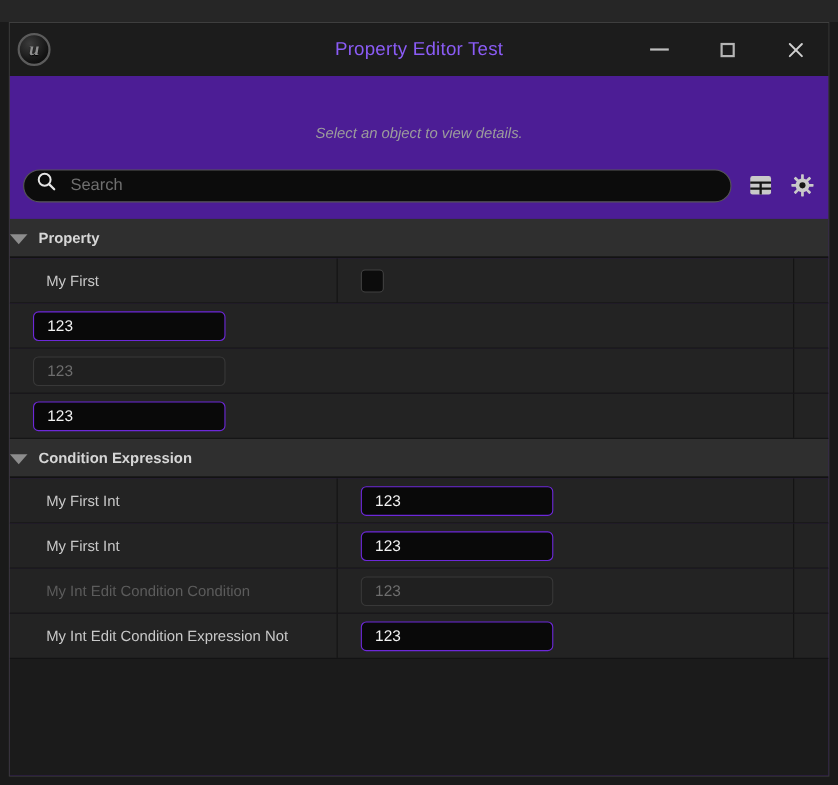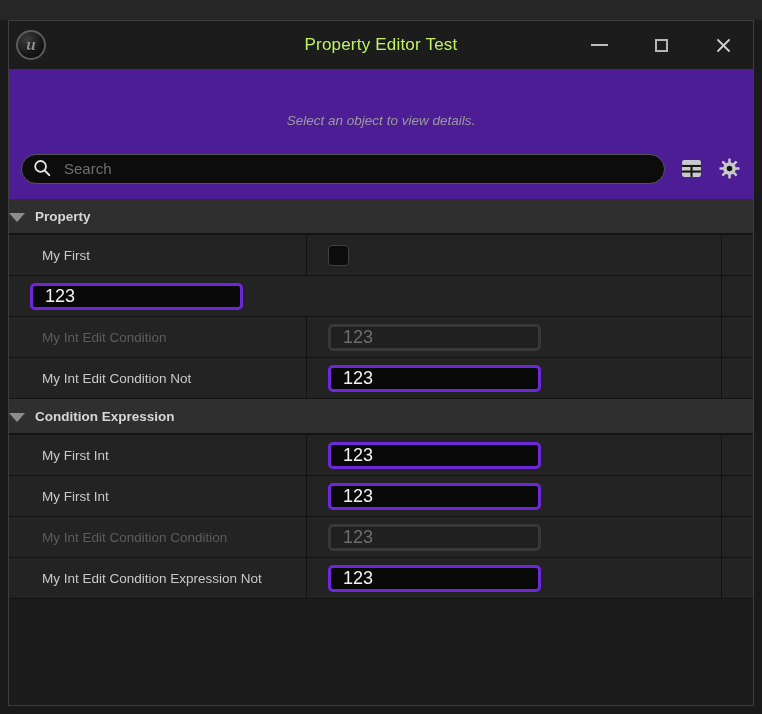--- a/index.html
+++ b/index.html
@@ -26,37 +26,37 @@
     background:radial-gradient(circle at 35% 30%, #3c3c3c 0%, #141414 65%, #050505 100%);
     display:flex;align-items:center;justify-content:center;
   }
   .ue-logo span{
     font-family:"Liberation Serif","DejaVu Serif",serif;
     font-style:italic;font-weight:bold;font-size:17px;line-height:1;
     color:#8f8f8f;text-shadow:0 1px 1px #000;transform:translateY(-1px);
   }
   .window-title{
     position:absolute;left:0;right:0;text-align:center;
-    color:#bef264;font-size:17px;letter-spacing:.2px;pointer-events:none;
+    color:#8b5cf6;font-size:17px;letter-spacing:.2px;pointer-events:none;
   }
   .win-controls{position:absolute;right:20px;top:0;height:48px;display:flex;align-items:center;gap:42px;}
   .win-btn{width:20px;height:20px;display:flex;align-items:center;justify-content:center;cursor:pointer;}
   .glyph-min{width:17px;height:2px;background:#bdbdbd;}
   .glyph-max{width:13px;height:13px;border:2px solid #b5b5b5;box-sizing:border-box;}
   
   .content{flex:1;display:flex;flex-direction:column;background:#4c1d95;min-height:0;}
   .hint{
     margin-top:44px;height:16px;text-align:center;
     font-style:italic;font-size:13.5px;color:#9c9c9c;
   }
   .search-row{margin:24px 12px 0 12px;height:31px;display:flex;align-items:center;flex:0 0 auto;}
   .search-pill{
     width:650px;height:30px;box-sizing:border-box;border-radius:15px;
     background:#0c0c0c;border:1px solid #565656;
-    display:flex;align-items:center;padding:0 12px 0 10px;
+    display:flex;padding:0 12px 0 10px;
   }
   .search-pill svg{flex:0 0 auto;}
   .search-input{
     flex:1;margin-left:9px;background:transparent;border:none;outline:none;
     color:#dddddd;font-size:15px;font-family:inherit;
   }
   .search-input::placeholder{color:#6f6f6f;}
   .toolbar-icon{margin-left:16px;display:flex;align-items:center;cursor:pointer;}
   
   .grid{margin-top:15px;flex:0 0 auto;}
@@ -78,23 +78,23 @@
     width:298px;flex:0 0 298px;box-sizing:border-box;border-right:1px solid #131313;
     display:flex;align-items:center;padding-left:33px;overflow:hidden;
   }
   .row-label{font-size:13.5px;color:#c9c9c9;white-space:nowrap;}
   .cell-value{
     flex:1;box-sizing:border-box;border-right:1px solid #131313;
     display:flex;align-items:center;padding-left:21px;
   }
   .cell-end{width:31px;flex:0 0 31px;}
   .int-input{
-    width:213px;height:27px;box-sizing:border-box;
-    background:#090909;border:3px solid #6d28d9;border-radius:5px;
-    color:#f2f2f2;font-size:18px;font-family:inherit;padding:0 0 0 12px;outline:none;
+    width:175px;height:27px;box-sizing:border-box;
+    background:#090909;border:1px solid #6d28d9;border-radius:5px;
+    color:#f2f2f2;font-size:14px;font-family:inherit;padding:0 0 0 12px;outline:none;
   }
   .checkbox{
     width:21px;height:21px;box-sizing:border-box;border-radius:4px;
     background:#0c0c0c;border:1px solid #414141;cursor:pointer;
   }
   .prow.disabled .row-label{color:#5c5c5c;}
   .prow.disabled .int-input{background:#202020;border-color:#383838;color:#6e6e6e;}
   .filler{flex:1;background:#1b1b1b;}
 </style>
 </head>
@@ -181,33 +181,27 @@
   </div>
 
   <div class="prow">
     <div class="cell-value">
                 <input type="text" class="int-input" value="123" style="">
               </div>
     <div class="cell-end"></div>
   </div>
 
   <div class="prow disabled">
-    <div class="cell-name">
-      <span class="row-label">My Int Edit Condition</span>
-    </div>
     <div class="cell-value">
                 <input type="text" class="int-input" readonly="" value="123" style="">
               </div>
     <div class="cell-end"></div>
   </div>
 
   <div class="prow">
-    <div class="cell-name">
-      <span class="row-label">My Int Edit Condition Not</span>
-    </div>
     <div class="cell-value">
                 <input type="text" class="int-input" value="123" style="">
               </div>
     <div class="cell-end"></div>
   </div>
 </div>
   </div>
 
   <div class="section">
     <div class="section-header">

